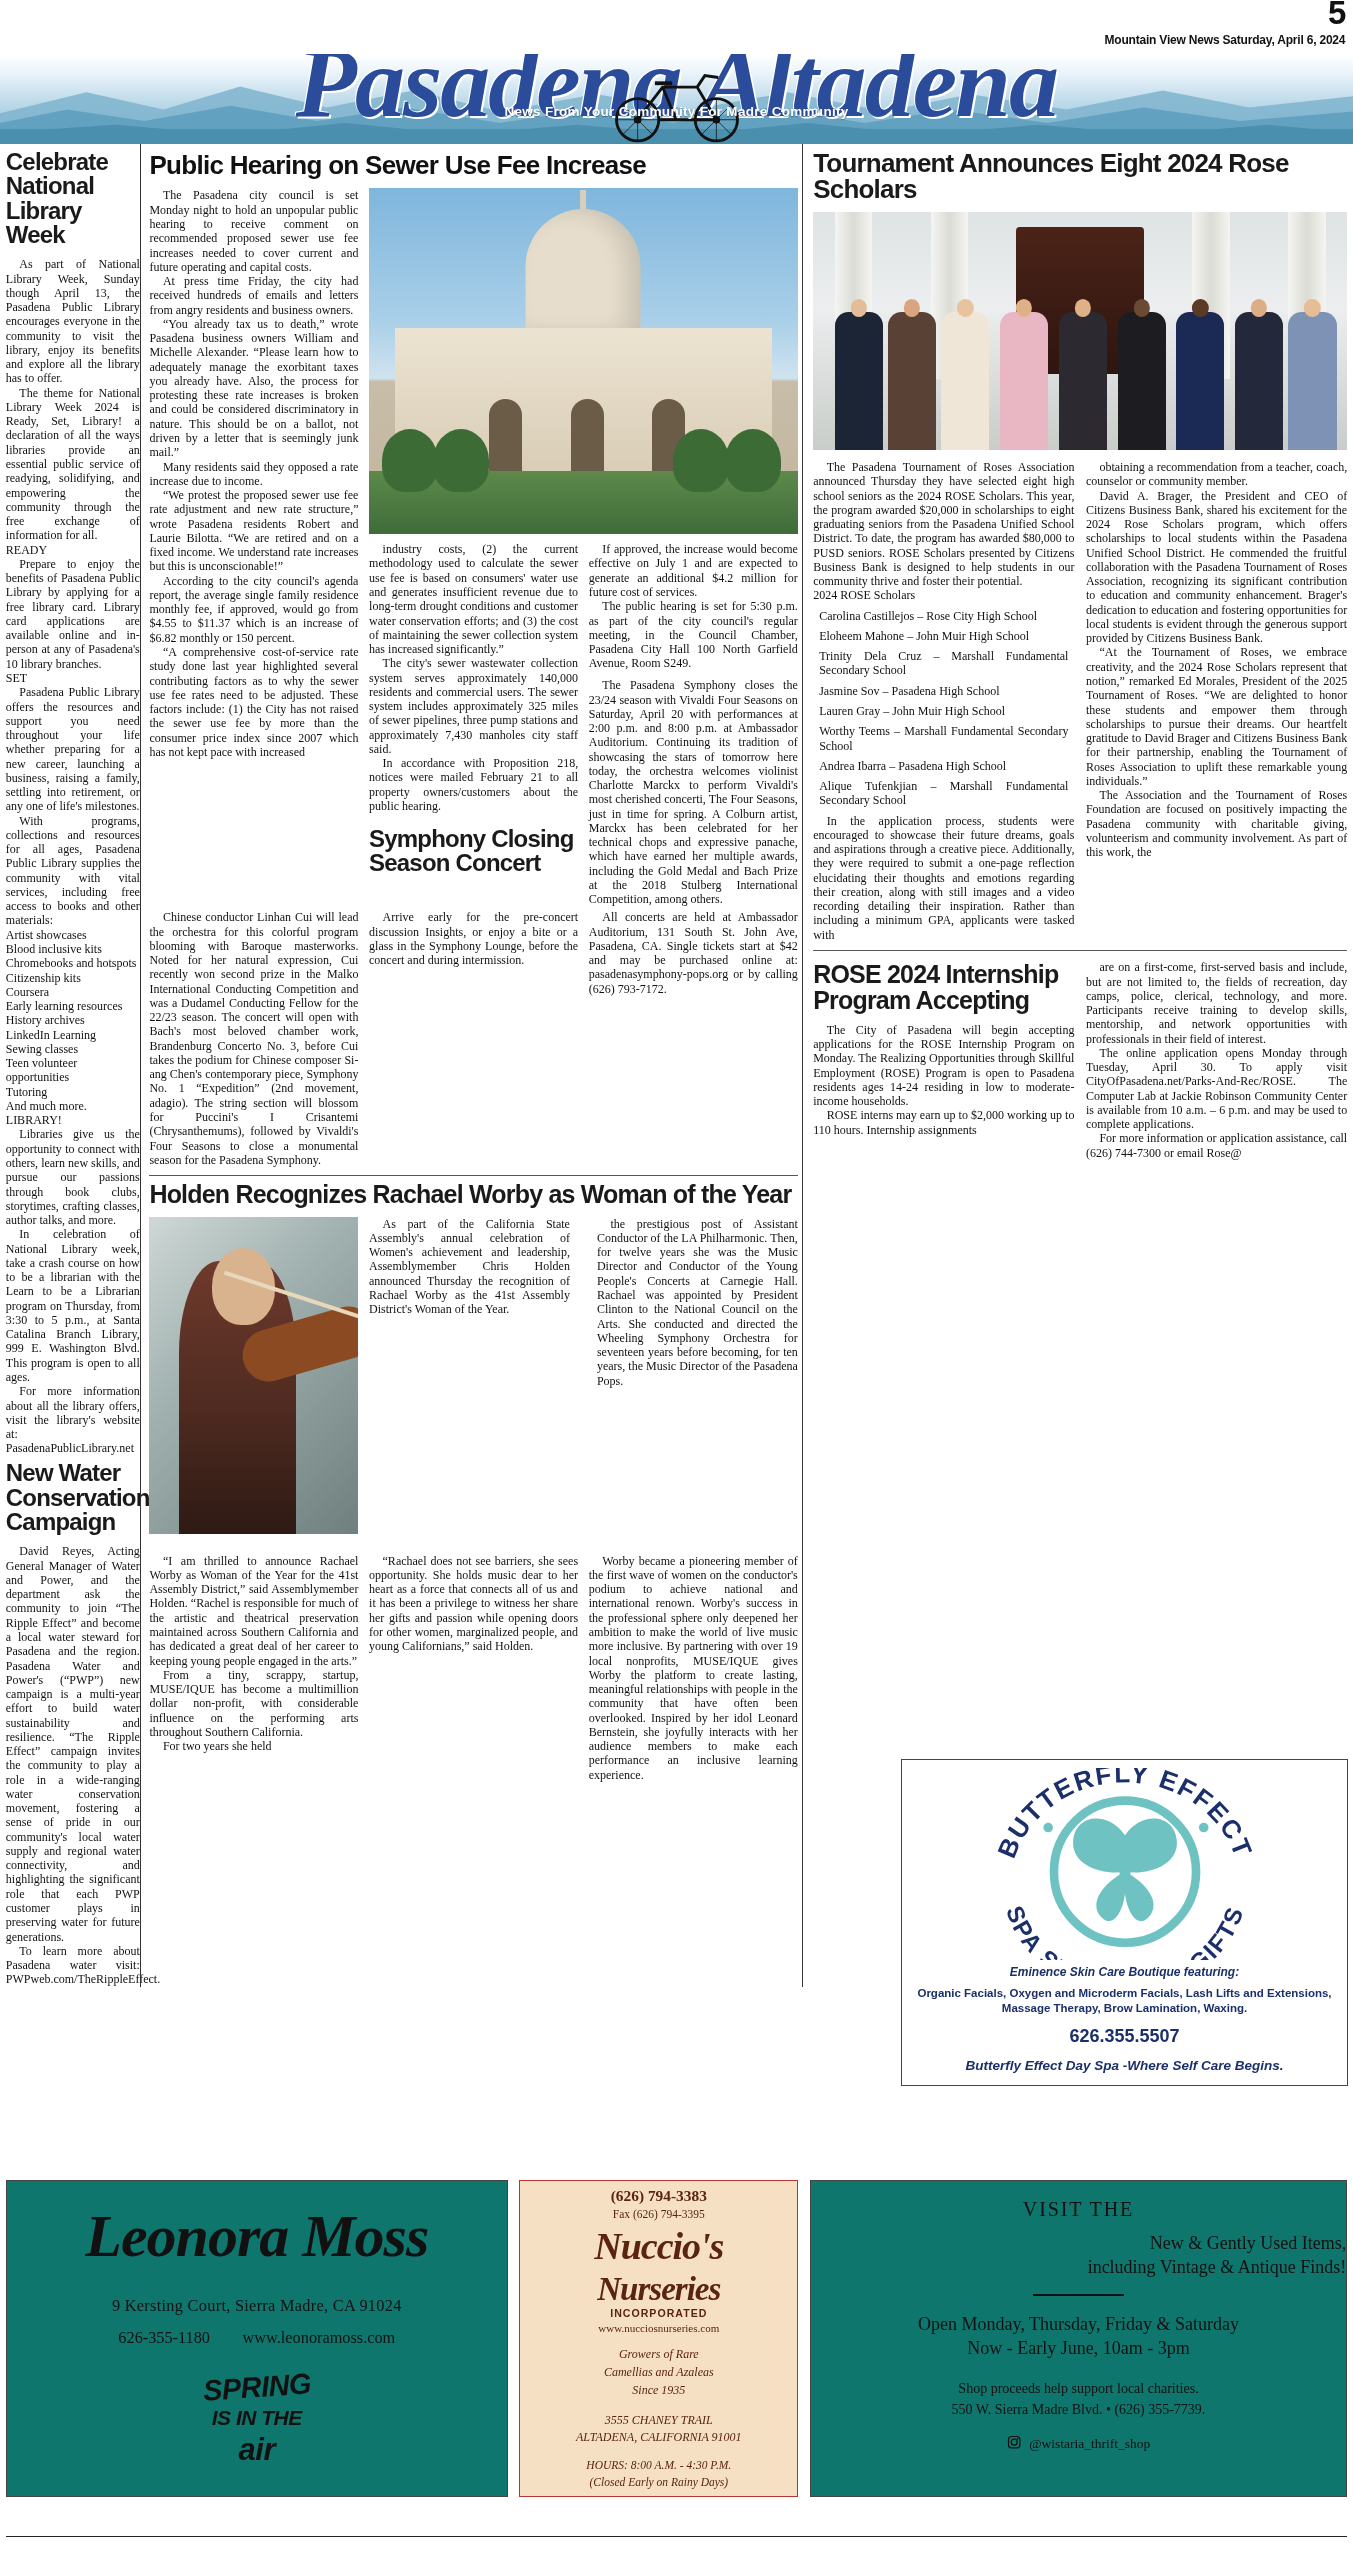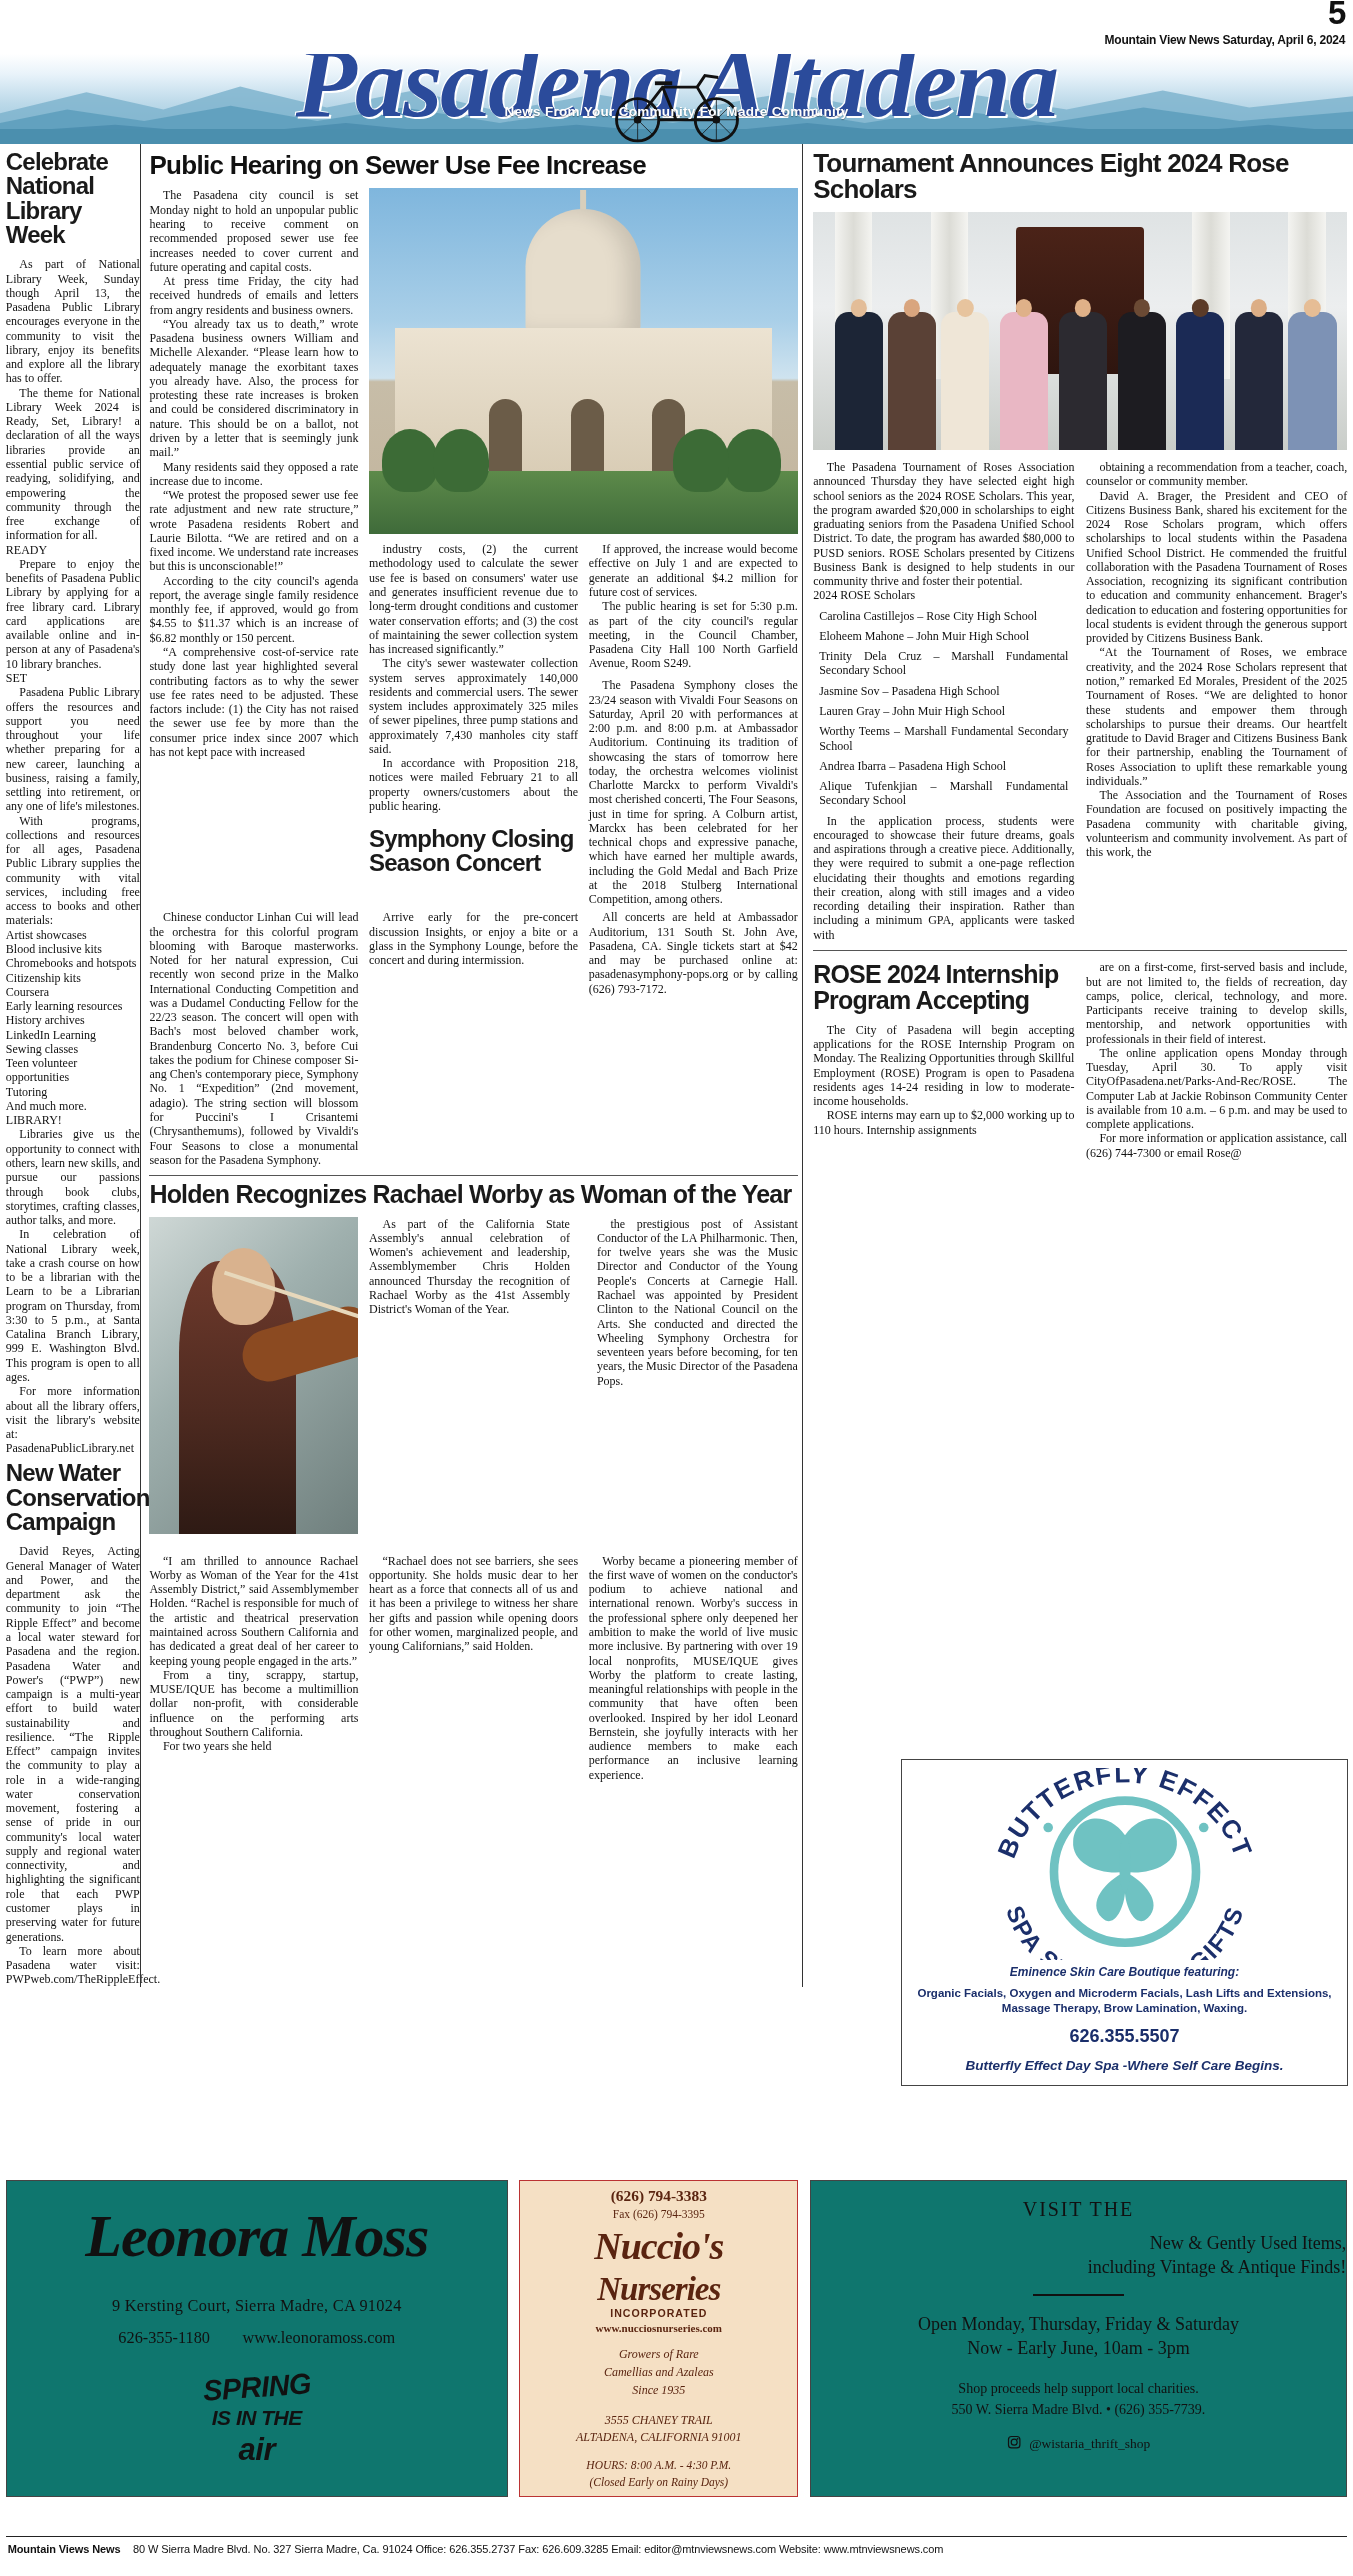--- a/index.html
+++ b/index.html
@@ -137,21 +137,21 @@
   }
 
   .nuccio { background:#f5e0c4; border:1px solid #b33; color:#5a2410; text-align:center; }
   .nuccio .phone { font-family:"Liberation Serif", serif; font-weight:bold; font-size:15.4px; margin-top:5.8px;}
   .nuccio .fax { font-size:11.5px; margin-top:2.9px; }
   .nuccio .brand {
     font-family:"Liberation Serif", serif; font-style:italic; font-weight:bold;
     font-size:38px; line-height:0.92; margin-top:9.6px; letter-spacing:-1px;
   }
   .nuccio .inc { font-family:"Liberation Sans", sans-serif; font-weight:bold; font-size:10.6px; letter-spacing:1px; margin-top:2.9px;}
-  .nuccio .web { font-size:11px; margin-top:2.9px;font-weight:bold; }
+  .nuccio .web { font-size:11px; margin-top:2.9px; }
   .nuccio .blk { font-size:12px; margin-top:11.5px; line-height:1.5; font-style:italic; }
   .nuccio .addr { font-size:12px; margin-top:12.5px; line-height:1.45; font-style:italic; }
   .nuccio .hrs { font-size:11.5px; margin-top:12.5px; font-style:italic; }
 
   .wistaria { text-align:center; color:#111; }
   .wis-visit { font-size:20px; letter-spacing:1.9px; margin-top:17.3px; }
   .wis-name { font-size:33px; font-weight:bold; letter-spacing:0.5px; margin-top:3.8px; }
   .wis-sub { font-size:18px; margin-top:11px; line-height:1.3;text-align:right; }
   .wis-hr { width:91px; border:0; border-top:2.9px solid #111; margin:15.4px auto; }
   .wis-open { font-size:18px; margin-top:7.7px; line-height:1.35; }
@@ -624,18 +624,14 @@
         <circle cx="17.6" cy="6.4" r="1.5" fill="#111"></circle>
       </svg>
       <span>@wistaria_thrift_shop</span>
     </div>
 
   </div>
 </div>
 
 <div class="footer">
   <hr class="footer-rule">
-  <div class="footer-text">
-    <b>Mountain Views News</b>
-    <span style="margin-left:9.6px;">80 W Sierra Madre Blvd.  No. 327   Sierra Madre, Ca.  91024   Office:  626.355.2737  Fax:  626.609.3285  Email:  editor@mtnviewsnews.com  Website:  www.mtnviewsnews.com</span>
-  </div>
 </div>
 
 
 </body></html>

